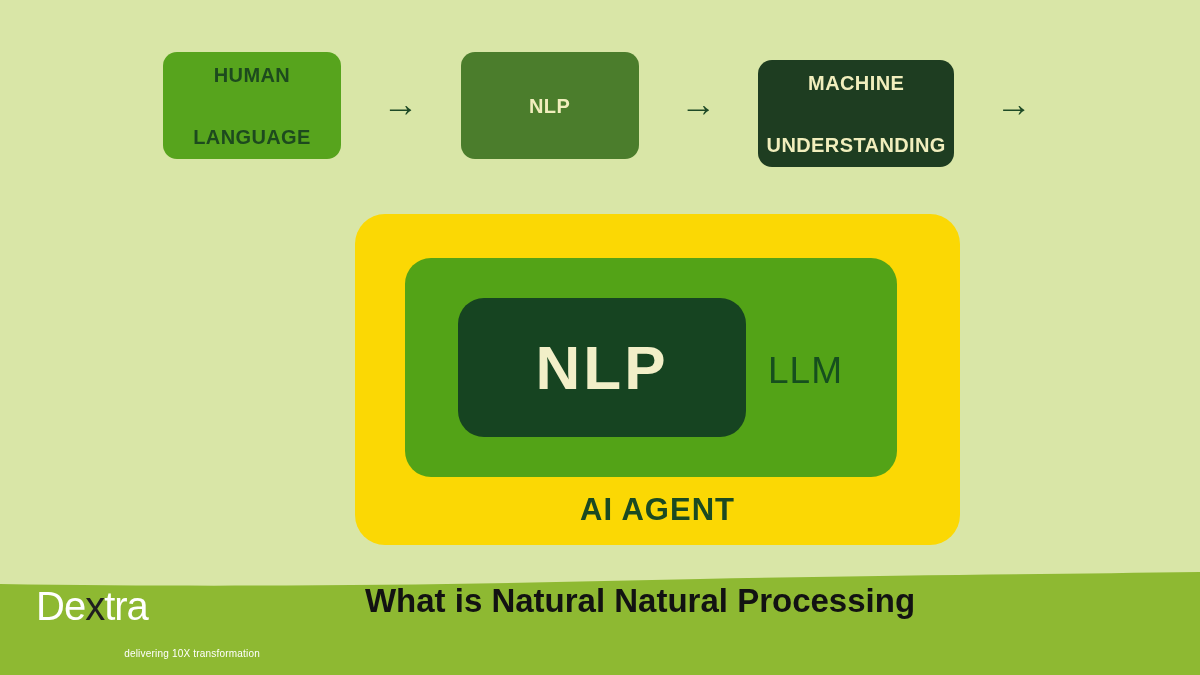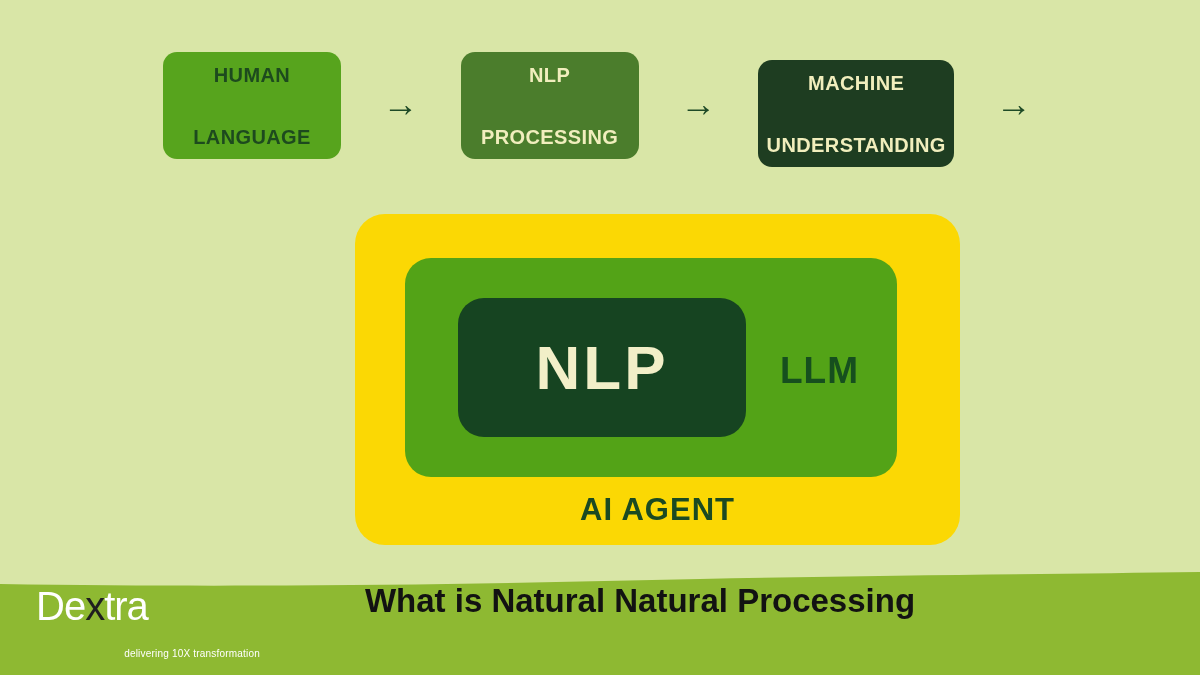--- a/index.html
+++ b/index.html
@@ -41,22 +41,22 @@
   }
   .nlp-box {
     position:absolute; left:53px; top:40px; width:288px; height:139px;
     background:var(--nlp_bg); border-radius:26px;
     display:flex; align-items:center; justify-content:center;
   }
   .nlp-label {
     color:var(--nlp_fg); font-size:62px; font-weight:bold; letter-spacing:3px;
   }
   .llm-label {
-    position:absolute; right:38px; top:50%; transform:translateY(-42%);
-    color:var(--llm_fg); font-size:37px; font-weight:bold; letter-spacing:1px;
+    position:absolute; right:54px; top:50%; transform:translateY(-42%);
+    color:var(--llm_fg); font-size:37px; font-weight:normal; letter-spacing:1px;
   }
   .agent-label {
     position:absolute; left:0; bottom:17px; width:100%; text-align:center;
     color:var(--agent_fg); font-size:31px; font-weight:bold; letter-spacing:1px;
   }
 
   
   .banner-svg { position:absolute; left:0; top:565px; width:1200px; height:110px; display:block; }
   .banner-curve { fill:var(--banner_bg); }
   .logo {
@@ -84,21 +84,20 @@
 
     <div class="flow-box s1">
       <span>HUMAN</span>
       <span>LANGUAGE</span>
     </div>
 
     <span class="flow-arrow">→</span>
 
     <div class="flow-box s2">
       <span>NLP</span>
-      <span>PROCESSING</span>
     </div>
 
     <span class="flow-arrow">→</span>
 
     <div class="flow-box s3">
       <span>MACHINE</span>
       <span>UNDERSTANDING</span>
     </div>
 
     <span class="flow-arrow">→</span>

